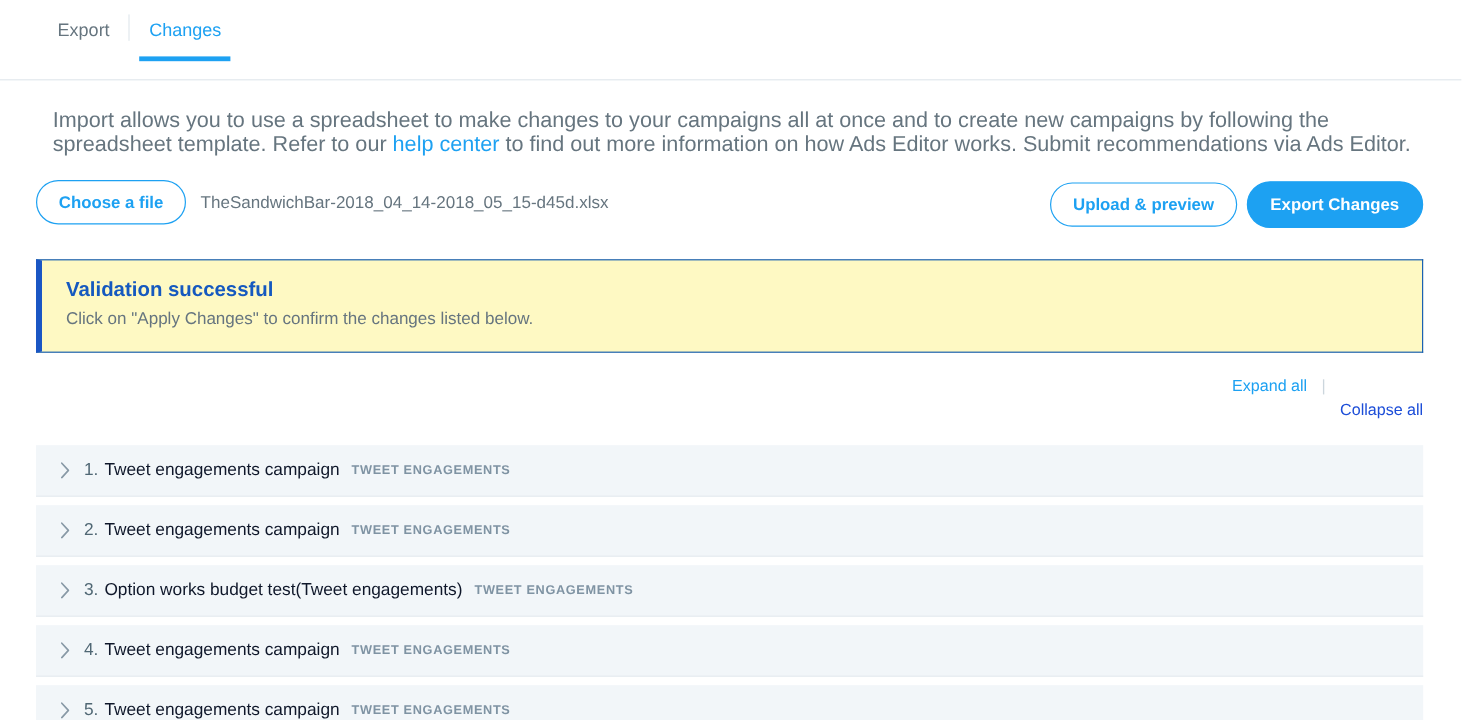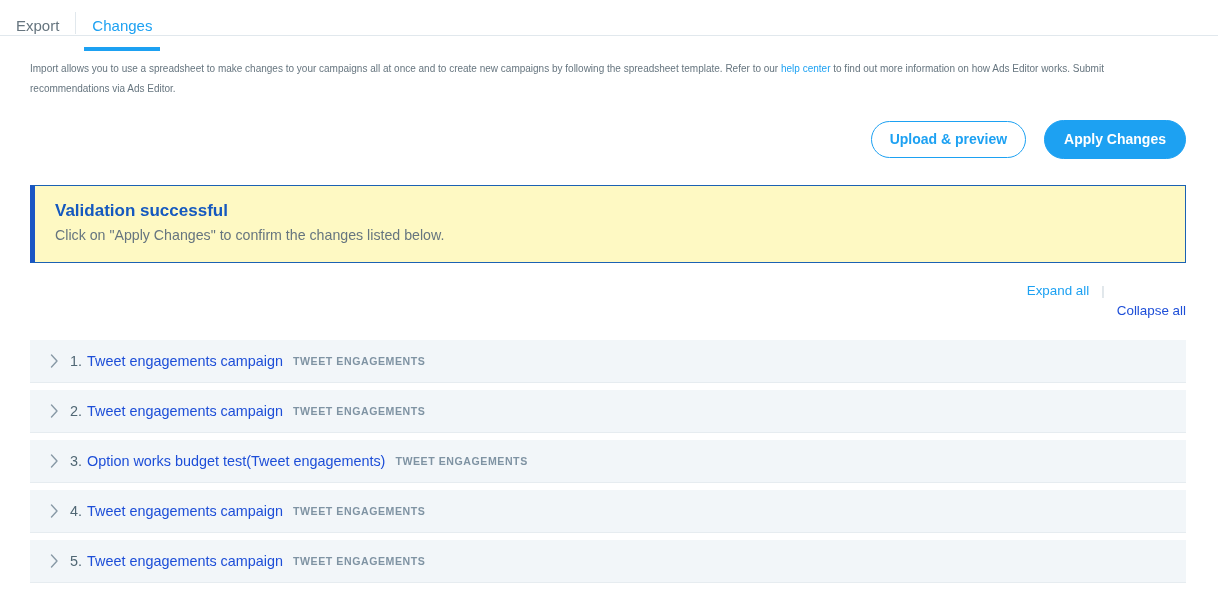--- a/index.html
+++ b/index.html
@@ -12,24 +12,25 @@
     height: 600px;
     background: #ffffff;
     font-family: "Liberation Sans", sans-serif;
     color: #66757f;
     overflow: hidden;
   }
 
   
   .tabbar {
     position: relative;
-    height: 36px;
+    height: 67px;
     border-bottom: 1px solid #e1e8ed;
     display: flex;
     align-items: flex-start;
+    padding-left: 32px;
   }
   .tab {
     position: relative;
     font-size: 15px;
     line-height: 1;
     padding: 18px 16px 17px 16px;
     color: #66757f;
     cursor: pointer;
     text-decoration: none;
     white-space: nowrap;
@@ -46,22 +47,22 @@
   }
   .tab-sep {
     width: 1px;
     height: 22px;
     background: #e1e8ed;
     margin-top: 12px;
   }
 
   
   .intro {
-    margin: 23px 32px 0 30px;
-    font-size: 10px;
+    margin: 23px 32px 0 44px;
+    font-size: 18px;
     line-height: 20px;
     color: #66757f;
     max-width: 1156px;
   }
   a.link {
     color: #1da1f2;
     text-decoration: none;
     cursor: pointer;
   }
 
@@ -105,21 +106,21 @@
     white-space: nowrap;
   }
   .formats {
     font-size: 13.2px;
     color: #66757f;
     margin-top: 8px;
   }
   .fileright {
     display: flex;
     align-items: center;
-    gap: 18px;
+    gap: 8px;
     padding-top: 1px;
   }
 
   
   .banner {
     margin: 26px 32px 0 30px;
     border: 1px solid #1b62b3;
     border-left: 5px solid #1a56c4;
     background: #fef9c3;
     padding: 14px 16px 17px 20px;
@@ -180,21 +181,21 @@
   }
   .chev svg { display: block; }
   .row-num {
     font-size: 14.4px;
     color: #506774;
     margin-right: 5px;
     white-space: nowrap;
   }
   .row-name {
     font-size: 14.4px;
-    color: #1d4ed8;
+    color: #0f172a;
     white-space: nowrap;
   }
   .row-type {
     font-size: 10.6px;
     font-weight: bold;
     letter-spacing: 0.55px;
     color: #7f93a3;
     margin-left: 10px;
     white-space: nowrap;
   }
@@ -205,24 +206,28 @@
 <div class="tabbar">
   <a class="tab">Export</a>
   <div class="tab-sep"></div>
   <a class="tab active">Changes</a>
 </div>
 
 <p class="intro"><span>Import allows you to use a spreadsheet to make changes to your campaigns all at once and to create new campaigns by following the spreadsheet template. Refer to our </span><a class="link">help center</a><span> to find out more information on how Ads Editor works. Submit recommendations via Ads Editor.</span></p>
 
 <div class="filerow">
   <div class="fileleft">
+    <div class="filepick">
+      <button class="btn btn-outline">Choose a file</button>
+      <span class="filename">TheSandwichBar-2018_04_14-2018_05_15-d45d.xlsx</span>
+    </div>
   </div>
   <div class="fileright">
     <button class="btn btn-outline">Upload &amp; preview</button>
-    <button class="btn btn-primary">Apply Changes</button>
+    <button class="btn btn-primary">Export Changes</button>
   </div>
 </div>
 
 <div class="banner">
   <div class="banner-title">Validation successful</div>
   <div class="banner-sub">Click on "Apply Changes" to confirm the changes listed below.</div>
 </div>
 
 <div class="expandbar">
   <a class="link">Expand all</a>

